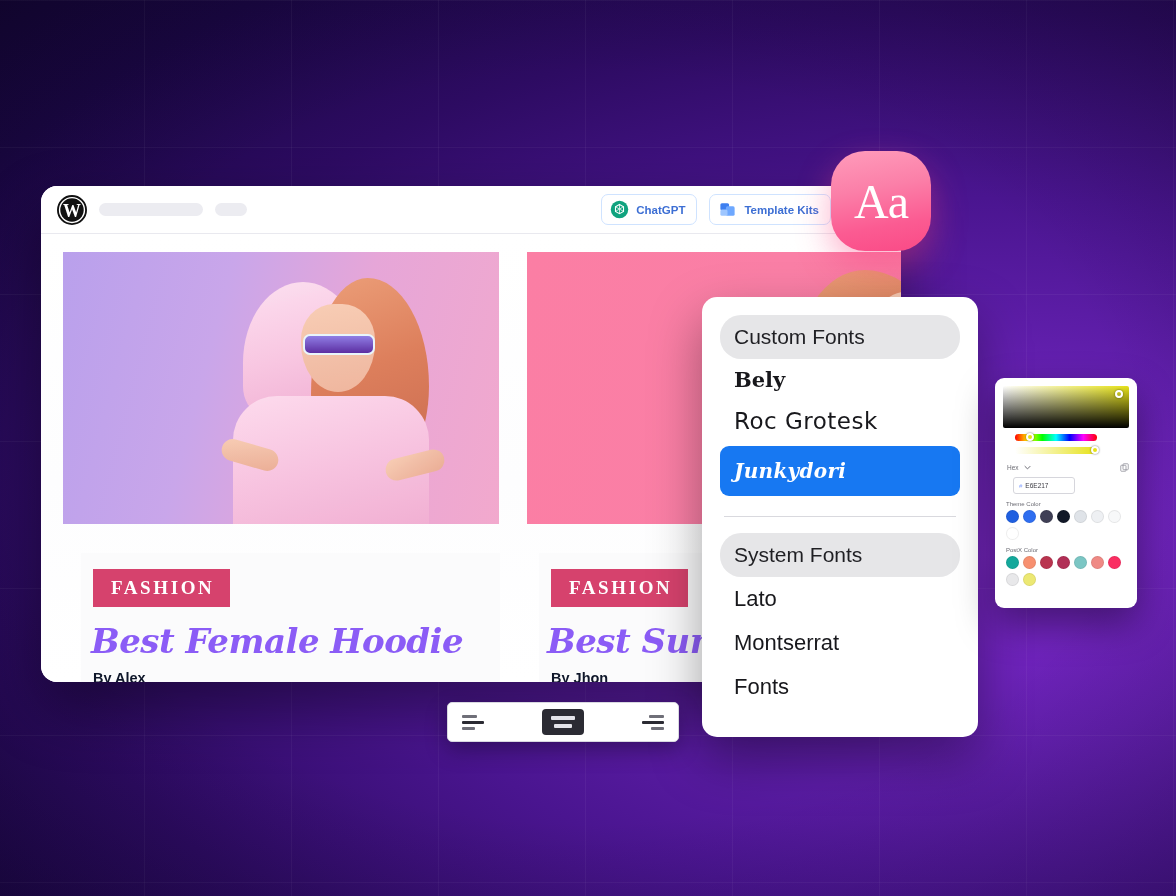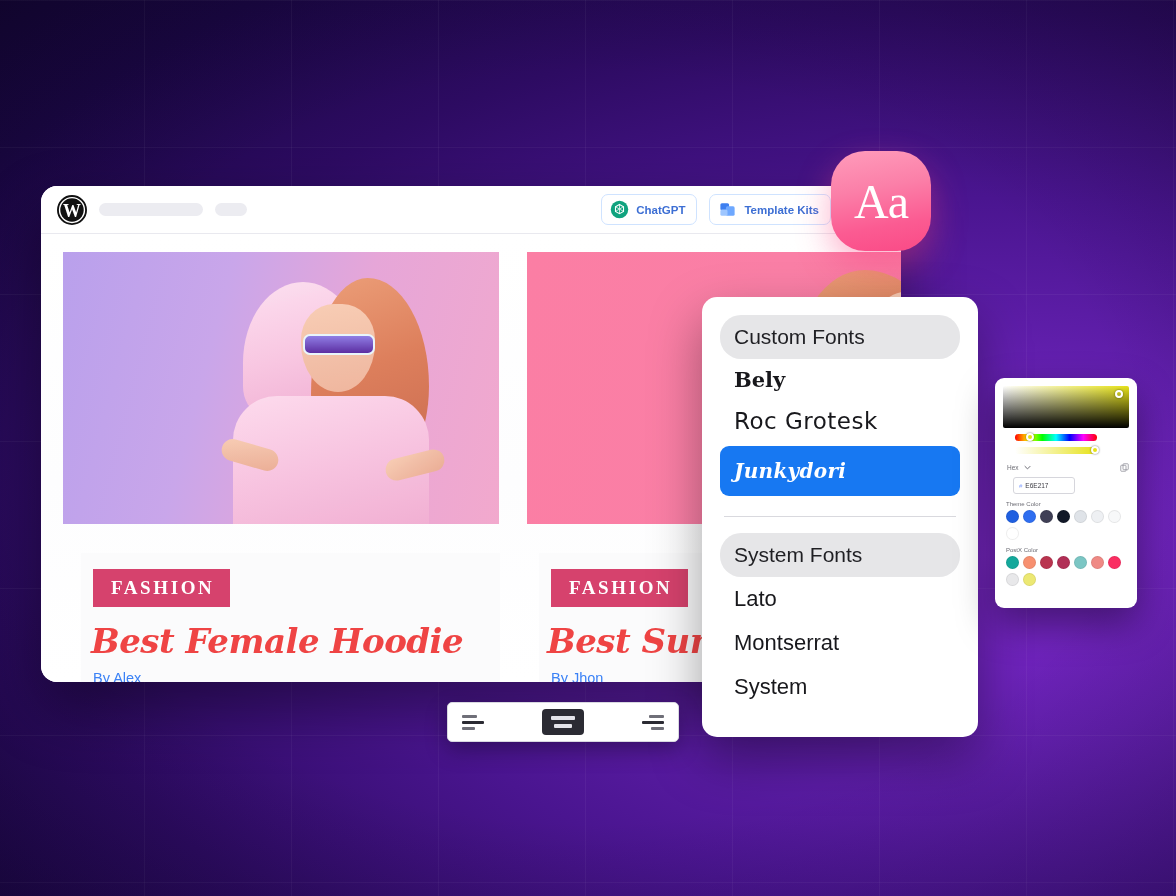--- a/index.html
+++ b/index.html
@@ -113,24 +113,24 @@
     background:#fbfbfc; padding:16px 0 10px 0;
   }
   .badge {
     display:inline-block; background:#d6426d; color:#fff;
     font-family:"Liberation Serif", serif; font-weight:700;
     font-size:19px; letter-spacing:2.6px; padding:8px 16px 8px 18px;
     margin-left:12px;
   }
   .ctitle {
     font-family:"DejaVu Serif", serif; font-weight:700; font-style:italic;
-    font-size:34px; color:#ef4444; margin:14px 0 0 10px;
+    font-size:34px; color:#8b5cf6; margin:14px 0 0 10px;
     white-space:nowrap; letter-spacing:-0.5px;
   }
-  .cby { font-size:14.5px; color:#3b82f6; margin:9px 0 0 12px; }
+  .cby { font-size:14.5px; color:#0f172a; margin:9px 0 0 12px;font-weight:bold; }
   .card-b .meta { left:12px; }
   .card-b .ctitle { margin-left:8px; }
 
   
   #aa {
     position:absolute; left:831px; top:151px; width:100px; height:100px;
     border-radius:34px;
     background:linear-gradient(170deg,#ff9cbb 0%,#fb7fa8 38%,#fb5b92 72%,#fa4a86 100%);
     box-shadow:0 14px 34px rgba(250,70,130,.42);
     display:flex; align-items:center; justify-content:center;
@@ -314,21 +314,21 @@
 
 <div id="fonts">
   <div class="f-head">Custom Fonts</div>
   <div class="f-item f-bely">Bely</div>
   <div class="f-item f-roc">Roc Grotesk</div>
   <div class="f-sel">Junkydori</div>
   <div class="f-div"></div>
   <div class="f-head">System Fonts</div>
   <div class="f-sys">Lato</div>
   <div class="f-sys">Montserrat</div>
-  <div class="f-sys">System</div>
+  <div class="f-sys">Fonts</div>
 </div>
 
 <div id="picker">
   <div class="sat">
     <div class="handle" style="right:6px;top:4px;"></div>
   </div>
   <div class="hue">
     <div class="handle" style="left:13%;top:-1px;background:#e6e217;"></div>
   </div>
   <div class="alpha">

